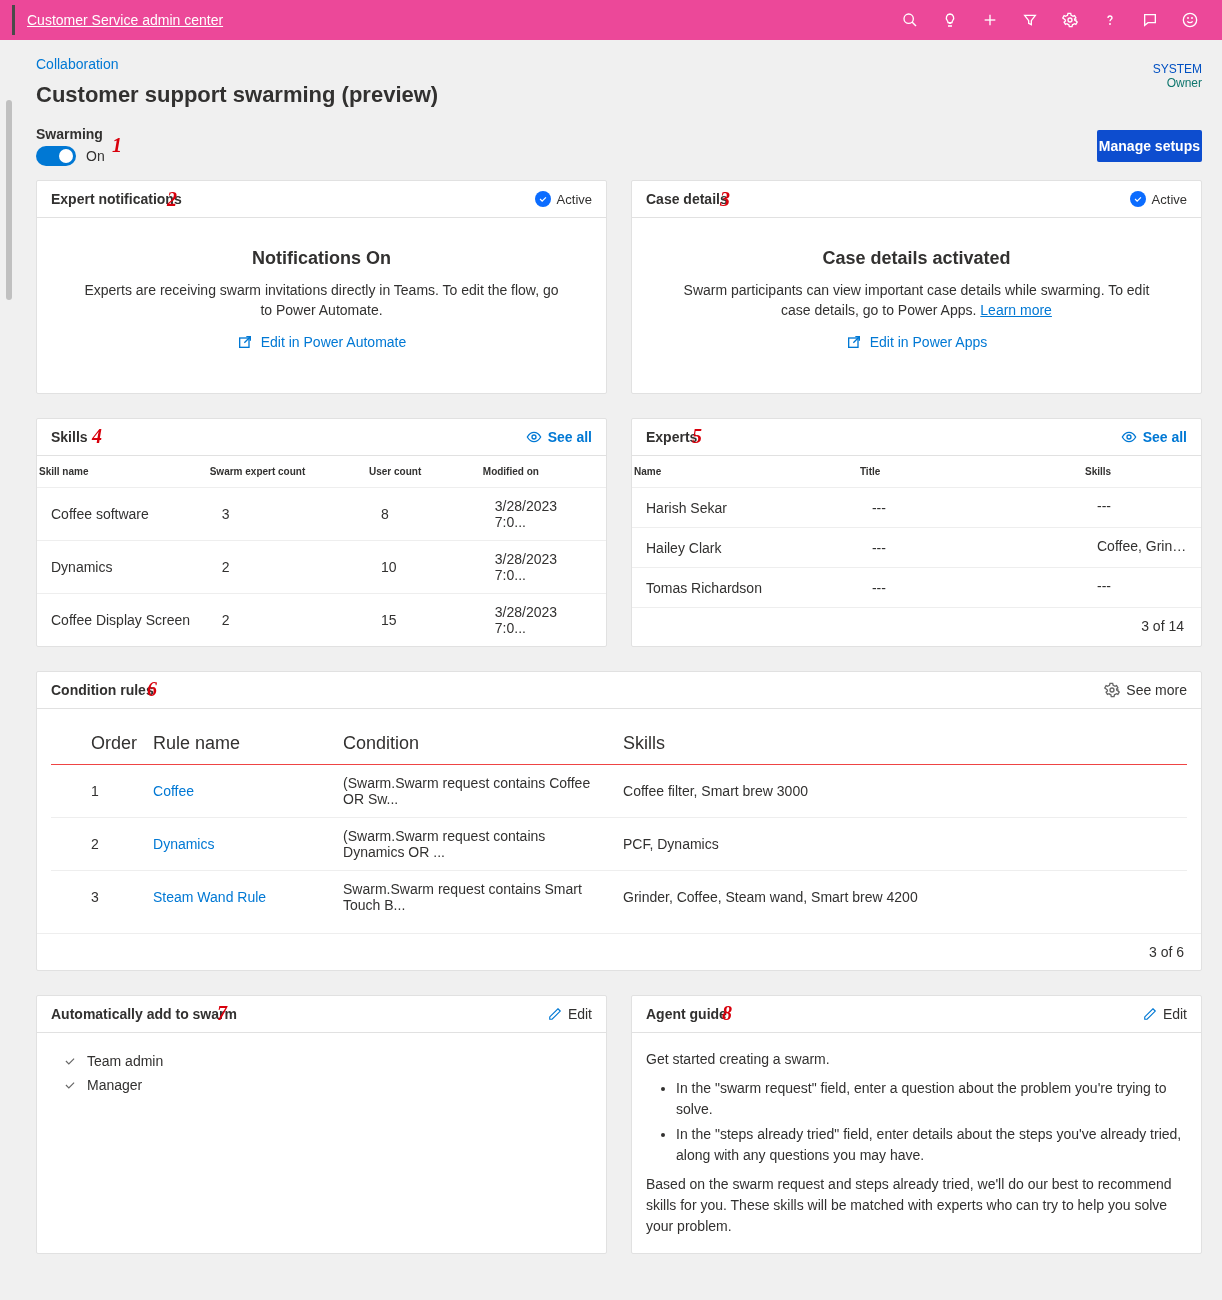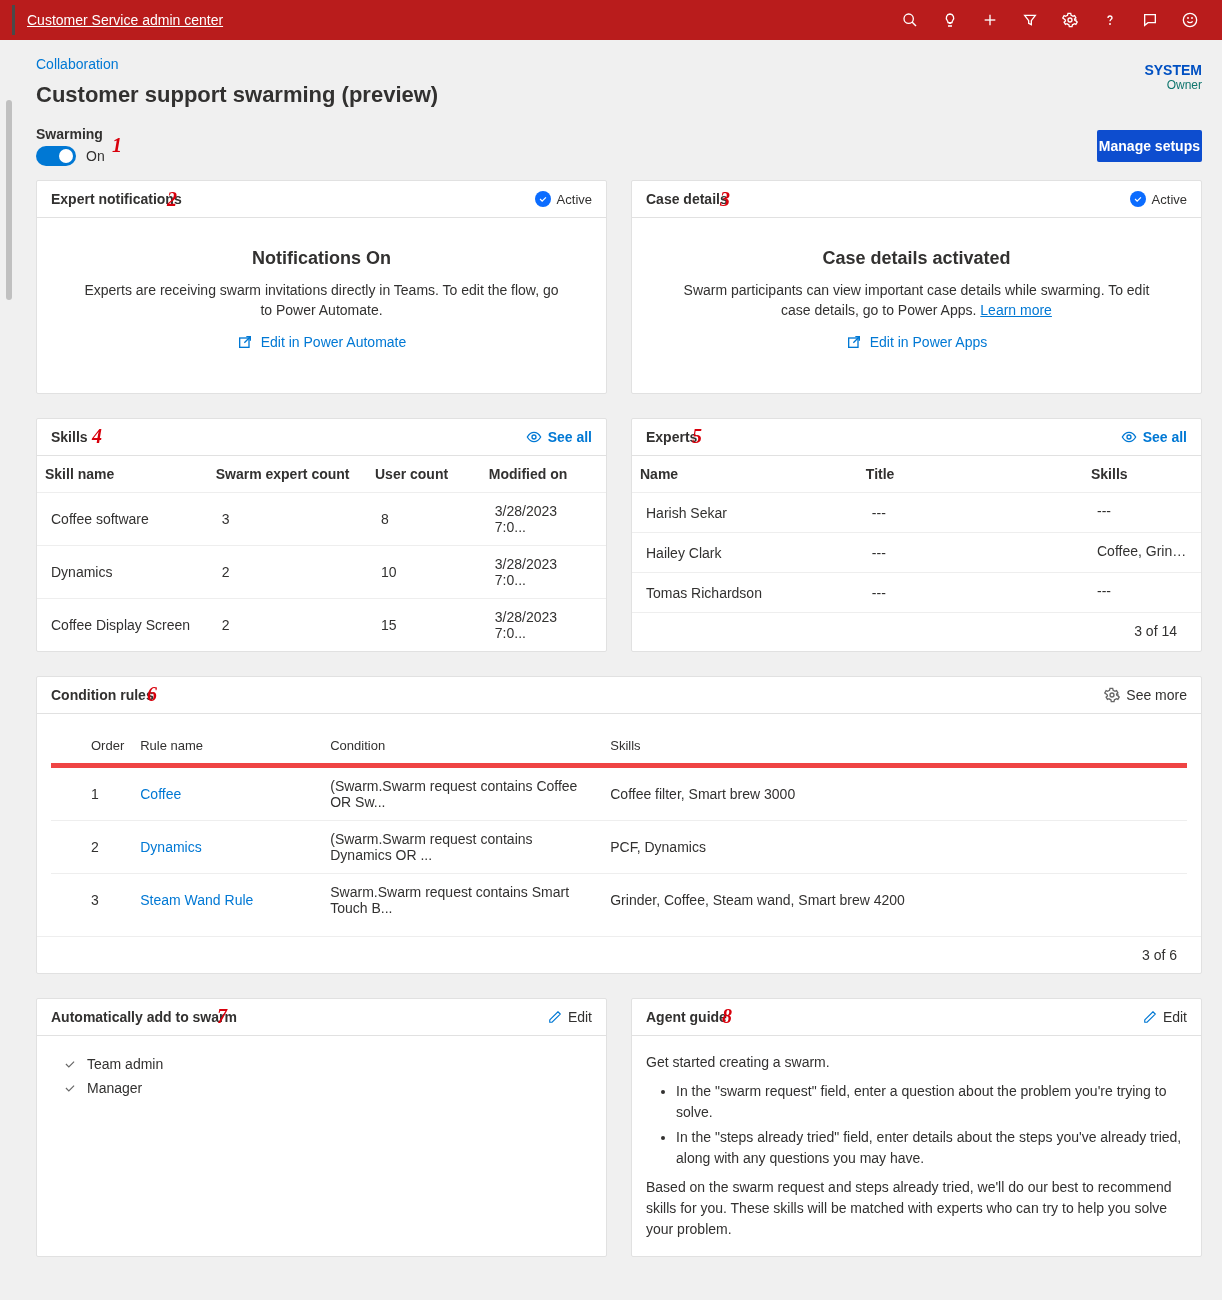--- a/index.html
+++ b/index.html
@@ -1,30 +1,30 @@
 <!DOCTYPE html>
 <html><head>
 <meta charset="utf-8">
 <style>
   * { box-sizing: border-box; margin: 0; padding: 0; }
   body { font-family: "Segoe UI", Arial, sans-serif; background: #f0f0f0; font-size: 14px; color: #323130; width: 1222px; }
   
   
-  .appbar { background: #b91c1c; height: 40px; display: flex; align-items: center; padding: 0 12px; color: #fff; }
+  .appbar { background: #ec4899; height: 40px; display: flex; align-items: center; padding: 0 12px; color: #fff; }
   .appbar .title { text-decoration: underline; font-size: 14px; flex: 0 0 auto; margin-left: 8px;}
   .appbar .spacer { flex: 1; }
   .appbar .iconbtn { width: 40px; height: 40px; display:flex; align-items:center; justify-content:center; color:#fff; }
   .appbar .iconbtn svg { stroke: #fff; fill:none; }
   .vbar { width:3px; background:#4a4a4a; height:30px; margin-right:4px;}
   
   .page { padding: 16px 0 24px 36px; position: relative; }
   .breadcrumb { color: #0078d4; font-size: 14px; margin-bottom: 10px; }
   .pagetitle { font-size: 22px; font-weight: 600; margin-bottom: 18px; }
   .ownerblock { position: absolute; right: 20px; top: 22px; text-align:right;}
-  .ownerblock .sys { color: #0050c2; font-weight: 700; font-size: 14px;}
+  .ownerblock .sys { color: #0050c2; font-weight: 400; font-size: 12px;}
   .ownerblock .sub { color: #0f766e; font-size: 12px;}
   
   .toprow { display:flex; justify-content:space-between; align-items:center; margin-bottom:14px; padding-right:20px;}
   .swarmlabel { font-weight:600; font-size:14px; margin-bottom:4px;}
   .togglewrap { display:flex; align-items:center; gap:10px;}
   .toggle { width:40px; height:20px; border-radius:10px; background:#0078d4; position:relative;}
   .toggle .knob { width:14px; height:14px; background:#fff; border-radius:50%; position:absolute; right:3px; top:3px;}
   .primarybtn { background:#0d4dcf; color:#fff; border:none; padding:8px 2px; font-size:14px; font-weight:600; border-radius:2px;}
   
   .annot { position:absolute; color:#d8000c; font-family:"Times New Roman",serif; font-size:20px; font-style:italic; font-weight:600; pointer-events:none; z-index:5;}
@@ -39,32 +39,32 @@
   .eye svg { stroke:#0078d4; fill:none;}
   
   .card .body { padding: 30px 40px 40px; text-align:center;}
   .card .body h3 { font-size:18px; font-weight:600; margin-bottom:12px;}
   .card .body p { font-size:14px; color:#323130; line-height:1.4;}
   .linkline { margin-top:14px; color:#0078d4; display:inline-flex; align-items:center; gap:8px;}
   .linkline svg { stroke:#0078d4; fill:none;}
   a.inlink { color:#0078d4; text-decoration:underline;}
   
   table { width:100%; border-collapse:collapse; }
-  th { text-align:left; font-weight:600; font-size:14px; padding:10px 8px;}
+  th { text-align:left; font-weight:600; font-size:10px; padding:10px 2px;}
   td { text-align:left; font-size:14px; padding:10px 14px; border-top:1px solid #eee;}
-  .tfoot { text-align:right; padding:10px 24px; font-size:14px; border-top:1px solid #eee;}
+  .tfoot { text-align:right; padding:10px 17px; font-size:14px; border-top:1px solid #eee;}
   
   .fullcard { grid-column: 1 / span 2; }
   .rulelink { color:#0078d4;}
   .rules th, .rules td { padding:10px 8px;}
   .rules .ord {width:70px; padding-left:40px;}
   .rules .rn {width:190px;}
   .rules .cond{width:280px;}
   .rules tbody td {border-top:1px solid #eee;}
-  .rules thead th {border-bottom:5px solid #ef4444; font-weight:400; font-size:13px;}
+  .rules thead th {border-bottom:1px solid #ef4444; font-weight:400; font-size:18px;}
   .rules .inner{padding:14px 14px 10px;}
   
   .editlink{ display:inline-flex; align-items:center; gap:6px; font-weight:400; font-size:14px; color:#323130;}
   .editlink svg{stroke:#0078d4; fill:none;}
   
   .checklist {padding:16px 26px;}
   .checklist .item{display:flex; align-items:center; gap:10px; padding:4px 0;}
   .checklist .item svg{stroke:#666; fill:none;}
   
   .guide{padding:16px 14px; font-size:14px; line-height:1.5;}

